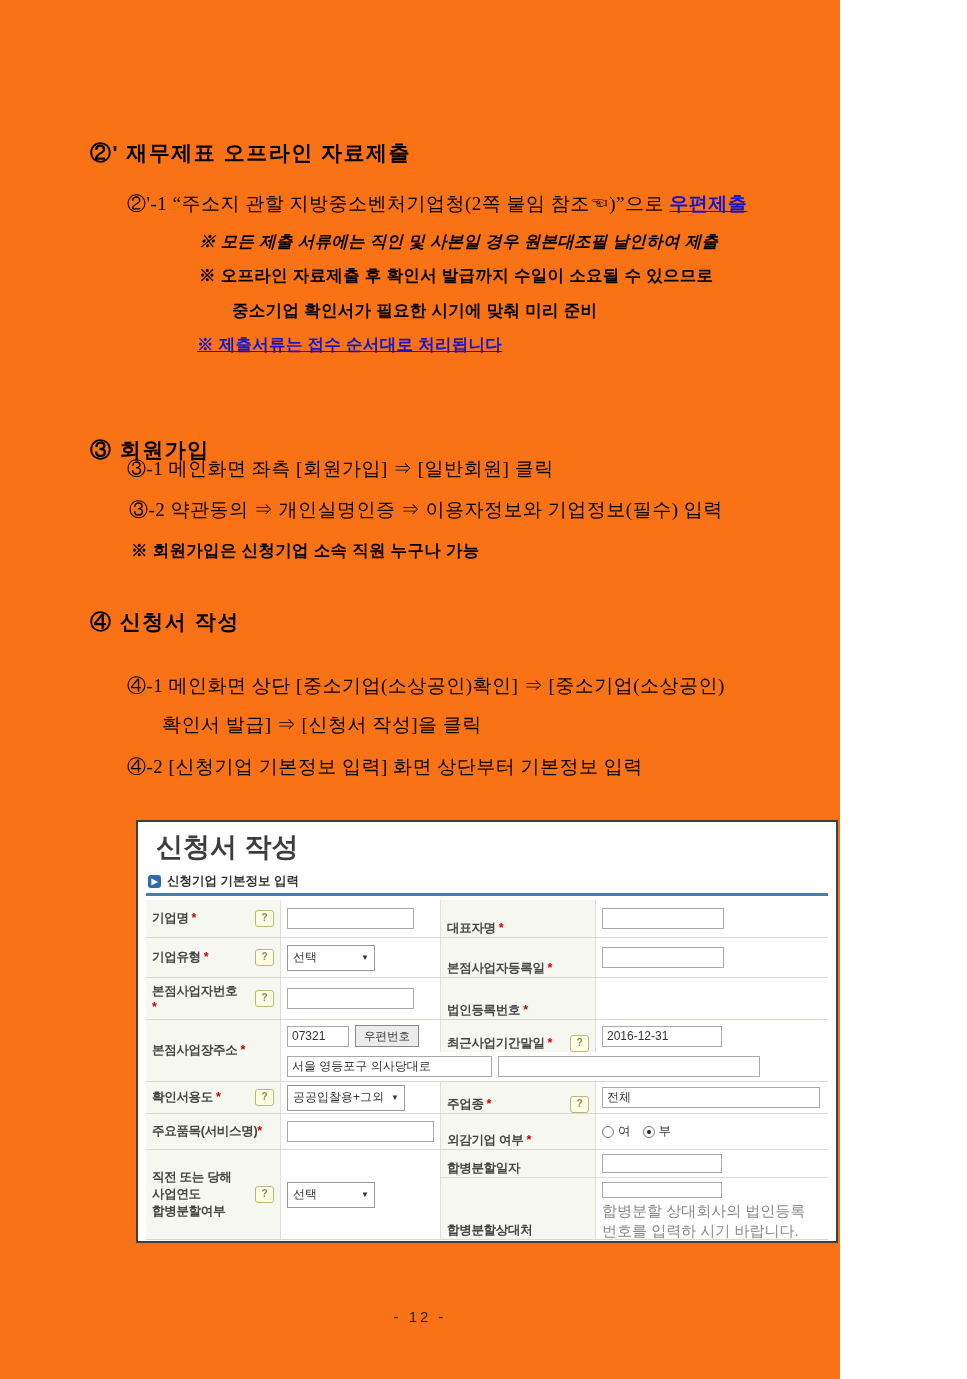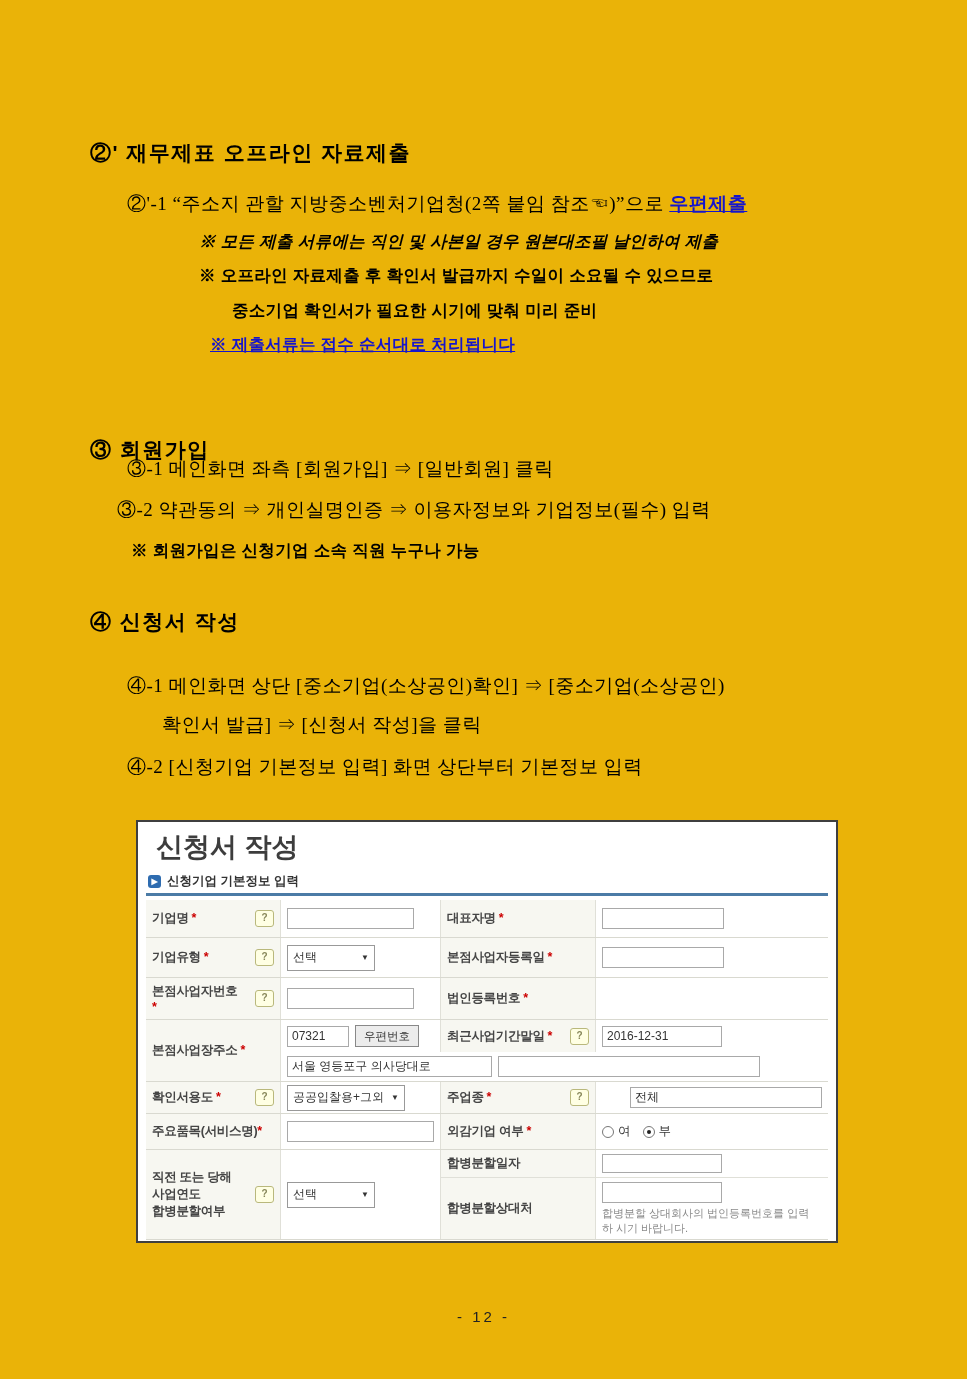--- a/index.html
+++ b/index.html
@@ -1,35 +1,35 @@
 <!DOCTYPE html>
 <html><head>
 <meta charset="utf-8">
 <style>
   html,body{margin:0;padding:0;background:#ffffff;}
-  .page{position:relative;width:967px;height:1379px;background:#eab308;overflow:hidden;
+  .page{position:relative;width:840px;height:1379px;background:#f97316;overflow:hidden;
         font-family:"Liberation Serif",serif;color:#000;}
   .abs{position:absolute;white-space:nowrap;}
 
   
   .doc-h{font-family:"Liberation Sans",sans-serif;font-weight:bold;font-size:21px;letter-spacing:1.5px;color:#000;}
   .doc-body{font-size:19px;letter-spacing:0.5px;color:#000;}
   .doc-note{font-family:"Liberation Sans",sans-serif;font-weight:bold;font-size:16.5px;letter-spacing:0.3px;color:#000;}
   .blue-t{color:#1515cd;text-decoration:underline;}
   .bold{font-weight:bold;}
 
   #h2{left:90px;top:139px;}
   #l21{left:127px;top:191px;}
   #n21{left:199px;top:231px;font-style:italic;}
   #n22a{left:199px;top:265px;}
   #n22b{left:232px;top:300px;}
-  #n23{left:210px;top:334px;}
+  #n23{left:197px;top:334px;}
   #h3{left:90px;top:392px;margin-top:44px;}
   #l31{left:127px;top:456px;}
-  #l32{left:117px;top:497px;}
+  #l32{left:129px;top:497px;}
   #n3{left:131px;top:540px;}
   #h4{left:90px;top:608px;}
   #l41a{left:127px;top:673px;}
   #l41b{left:162px;top:712px;}
   #l42{left:127px;top:754px;}
   #footer{left:0;right:0;top:1308px;text-align:center;font-family:"Liberation Sans",sans-serif;
           font-size:15px;letter-spacing:3px;color:#222;}
 
   
   #shot{position:absolute;left:136px;top:820px;width:702px;height:423px;border:2px solid #3f3f3f;
@@ -39,38 +39,38 @@
            font-size:12.5px;font-weight:bold;color:#333;}
   .sec-ico{width:13px;height:13px;background:#2e6cb0;color:#fff;font-size:8px;line-height:13px;
            text-align:center;border-radius:3px;flex:0 0 auto;}
   .blue-line{position:absolute;left:8px;width:682px;top:71px;height:3px;background:#4b7ba6;}
 
   .tbl{position:absolute;left:8px;top:78px;width:682px;}
   .row{display:flex;border-bottom:1px solid #d9d9d0;box-sizing:border-box;align-items:stretch;}
   .cell{box-sizing:border-box;display:flex;align-items:center;padding:0 6px;border-right:1px solid #e0e0d8;}
   .cell.lastc{border-right:none;}
   .lblc{background:#f7f7f1;font-size:12.5px;font-weight:bold;color:#454545;justify-content:space-between;}
-  .c1{width:135px;}.c2{width:160px;}.c3{width:155px;}.c4{width:232px;}
+  .c1{width:135px;}.c2{width:160px;}.c3{width:155px;align-items:flex-end;}.c4{width:232px;}
   .star{color:#cc0000;font-weight:bold;margin-left:3px;}
   .lbl-txt{letter-spacing:-0.3px;}
   .help{flex:0 0 auto;width:17px;height:15px;background:#ffffe3;border:1px solid #b9b87c;border-radius:3px;
         color:#88885a;font-size:10px;line-height:14px;text-align:center;font-weight:bold;cursor:pointer;}
   .inp{height:21px;border:1px solid #a9a9a9;background:#fff;box-sizing:border-box;font-size:12px;
        padding:0 4px;font-family:"Liberation Sans",sans-serif;color:#333;}
   .sel{height:21px;border:1px solid #999;background:#fff;display:flex;align-items:center;
        justify-content:space-between;padding:12px 5px;font-size:12px;box-sizing:border-box;cursor:pointer;}
   .sel .arr{font-size:8px;color:#333;margin-left:6px;}
   .btn{height:22px;border:1px solid #888;background:#ececec;font-size:11.5px;padding:0 8px;
        display:flex;align-items:center;box-sizing:border-box;color:#333;margin-left:6px;cursor:pointer;}
   .radio{width:12px;height:12px;border:1px solid #777;border-radius:50%;display:inline-block;
          background:#fff;box-sizing:border-box;position:relative;cursor:pointer;}
   .radio.on::after{content:"";position:absolute;left:3px;top:3px;width:4px;height:4px;background:#222;border-radius:50%;}
   .rlabel{font-size:12.5px;margin:0 12px 0 4px;color:#333;}
   .subgrid{display:flex;flex-direction:column;}
-  .note{font-size:11px;color:#8a8a8a;line-height:1.35;white-space:normal;margin-top:3px;}
+  .note{font-size:15px;color:#8a8a8a;line-height:1.35;white-space:normal;margin-top:3px;}
   .stack{display:block;}
 </style>
 </head>
 <body>
 
 <div class="page">
 
   <div class="abs doc-h" id="h2">②' 재무제표 오프라인 자료제출</div>
   <div class="abs doc-body" id="l21"><span>②'-1 “주소지 관할 지방중소벤처기업청(2쪽 붙임 참조☜)”으로 </span><span class="blue-t bold">우편제출</span></div>
   <div class="abs doc-note" id="n21">※ 모든 제출 서류에는 직인 및 사본일 경우 원본대조필 날인하여 제출</div>
@@ -184,21 +184,21 @@
           <div class="sel" style="width:118px">
             <span>공공입찰용+그외</span>
             <span class="arr">▼</span>
           </div>
         </div>
         <div class="cell lblc c3">
           <span><span class="lbl-txt">주업종</span><span class="star">*</span></span>
           <span class="help">?</span>
         </div>
         <div class="cell c4 lastc">
-          <input class="inp" style="width: 218px; margin-left: 28px;" value="전체">
+          <input class="inp" style="width: 218px;" value="전체">
         </div>
       </div>
 
       <div class="row" style="height:36px">
         <div class="cell lblc c1">
           <span><span class="lbl-txt">주요품목(서비스명)</span><span class="star" style="margin-left:0">*</span></span>
         </div>
         <div class="cell c2">
           <input class="inp" style="width: 147px;">
         </div>

